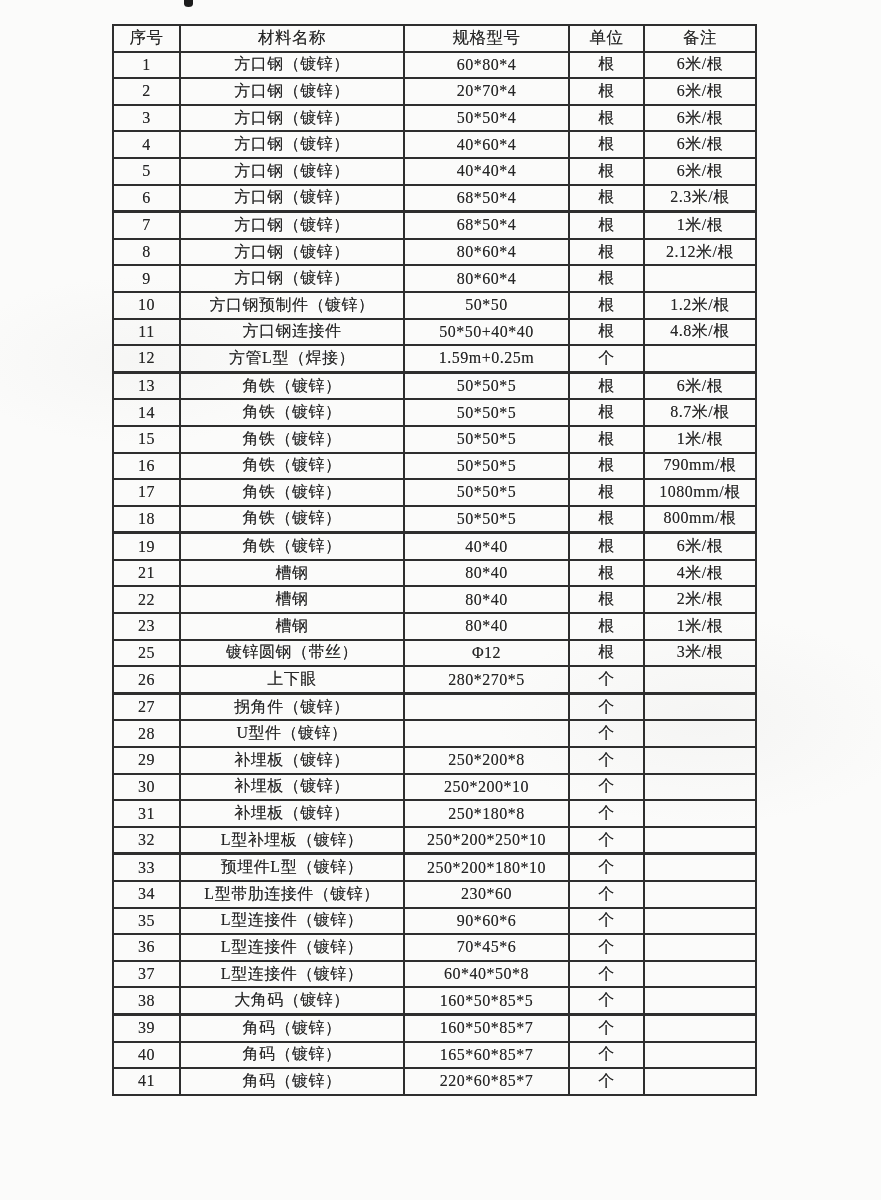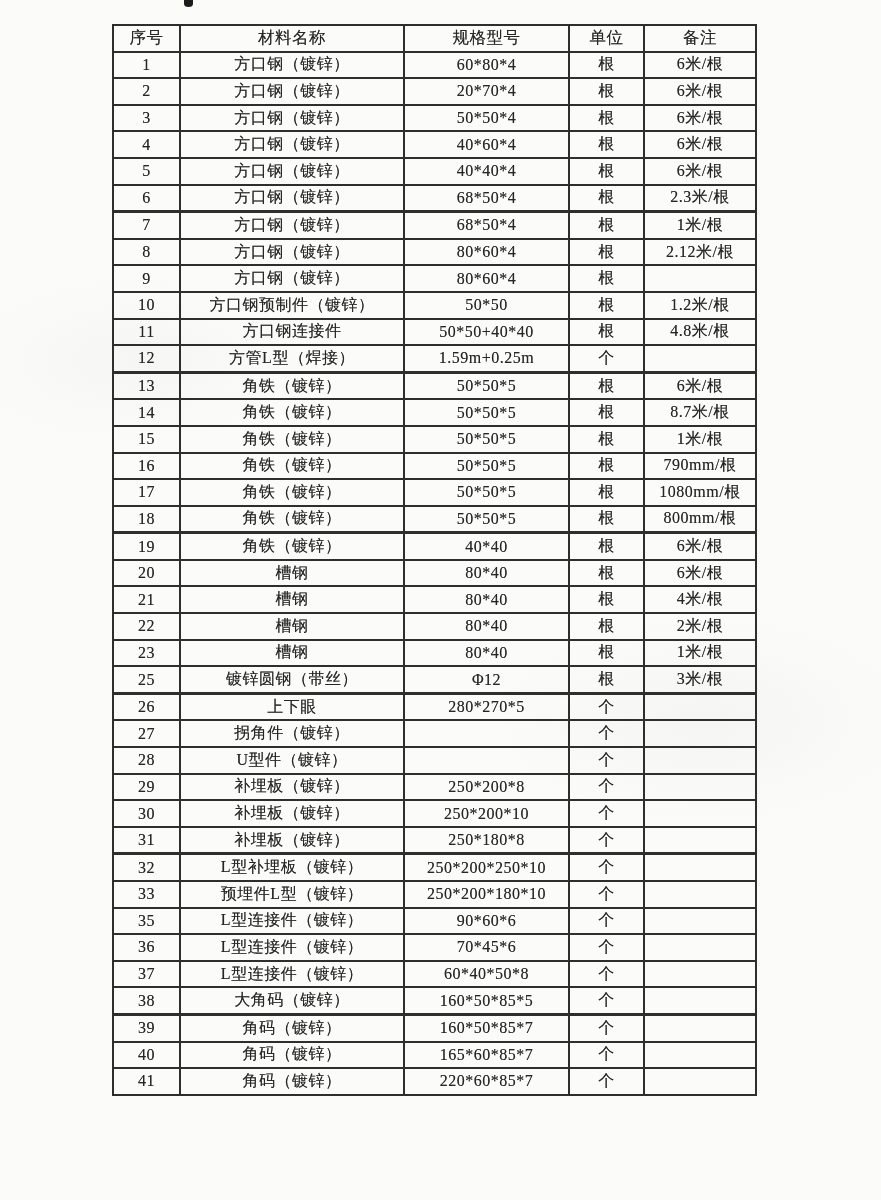--- a/index.html
+++ b/index.html
@@ -210,27 +210,20 @@
           <td>800mm/根</td>
         </tr>
         <tr>
           <td>19</td>
           <td>角铁（镀锌）</td>
           <td>40*40</td>
           <td>根</td>
           <td>6米/根</td>
         </tr>
         <tr>
-          <td>20</td>
-          <td>槽钢</td>
-          <td>80*40</td>
-          <td>根</td>
-          <td>6米/根</td>
-        </tr>
-        <tr>
           <td>21</td>
           <td>槽钢</td>
           <td>80*40</td>
           <td>根</td>
           <td>4米/根</td>
         </tr>
         <tr>
           <td>22</td>
           <td>槽钢</td>
           <td>80*40</td>
@@ -297,20 +290,27 @@
           <td>32</td>
           <td>L型补埋板（镀锌）</td>
           <td>250*200*250*10</td>
           <td>个</td>
           <td>&nbsp;</td>
         </tr>
         <tr>
           <td>33</td>
           <td>预埋件L型（镀锌）</td>
           <td>250*200*180*10</td>
+          <td>个</td>
+          <td>&nbsp;</td>
+        </tr>
+        <tr>
+          <td>34</td>
+          <td>L型带肋连接件（镀锌）</td>
+          <td>230*60</td>
           <td>个</td>
           <td>&nbsp;</td>
         </tr>
         <tr>
           <td>35</td>
           <td>L型连接件（镀锌）</td>
           <td>90*60*6</td>
           <td>个</td>
           <td>&nbsp;</td>
         </tr>

